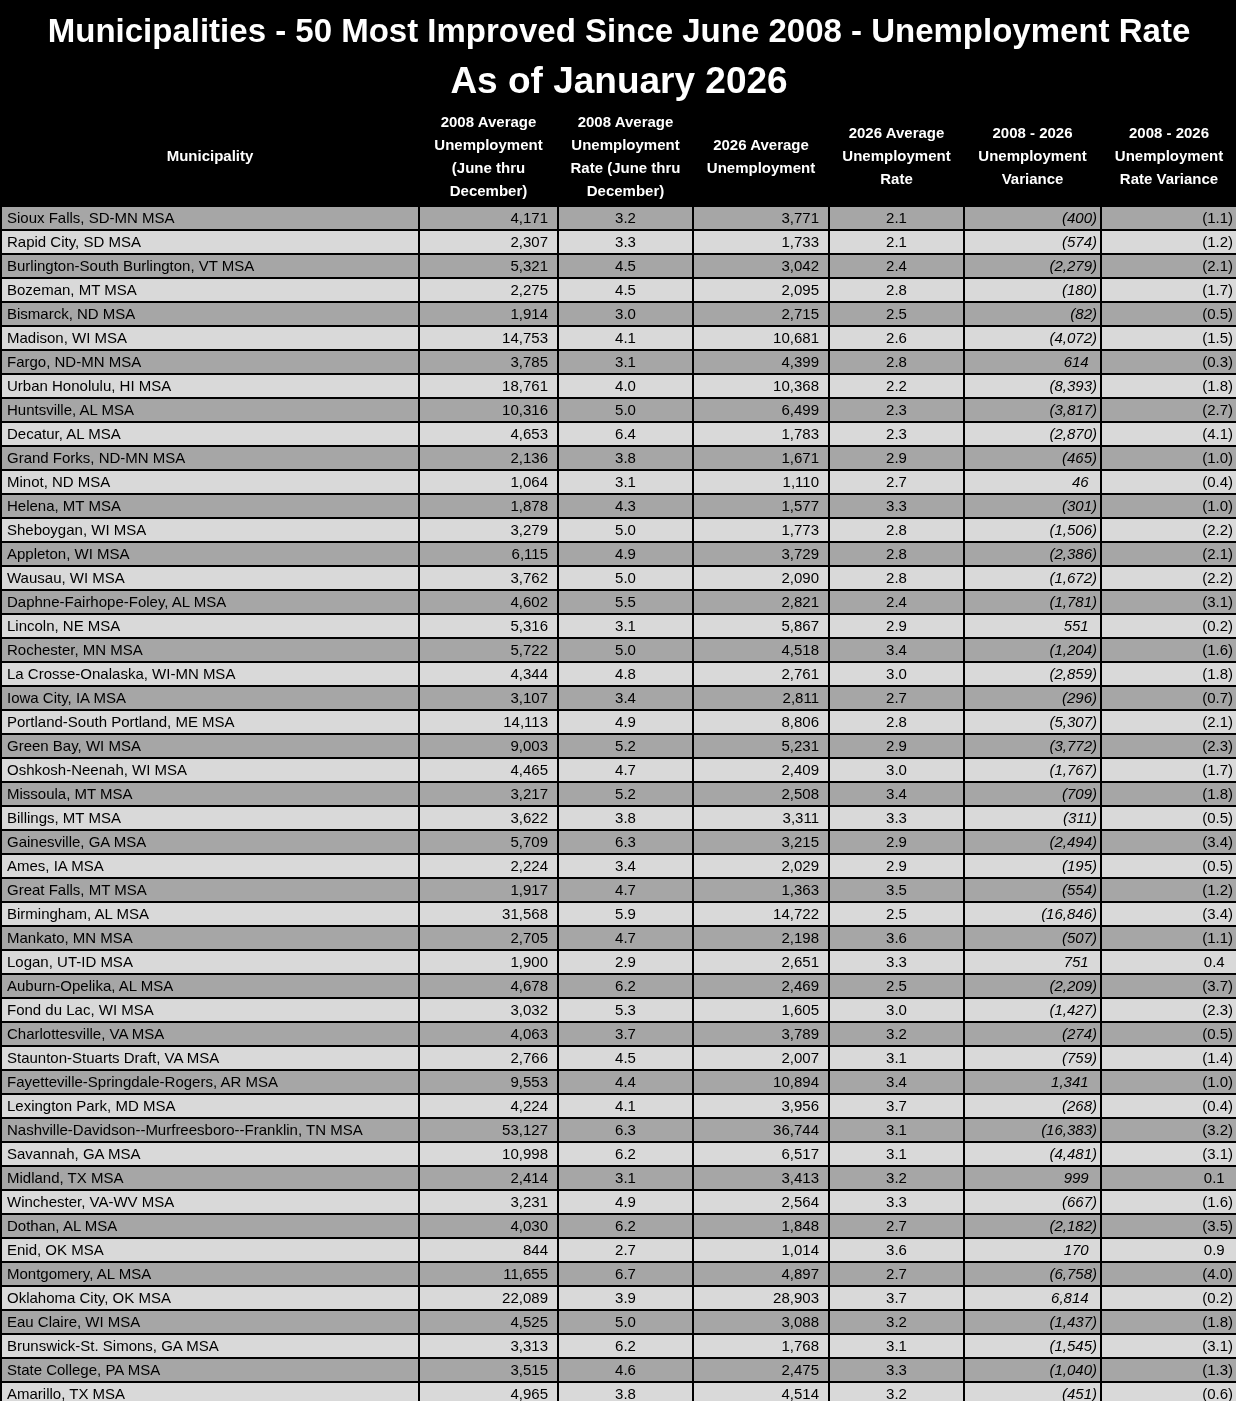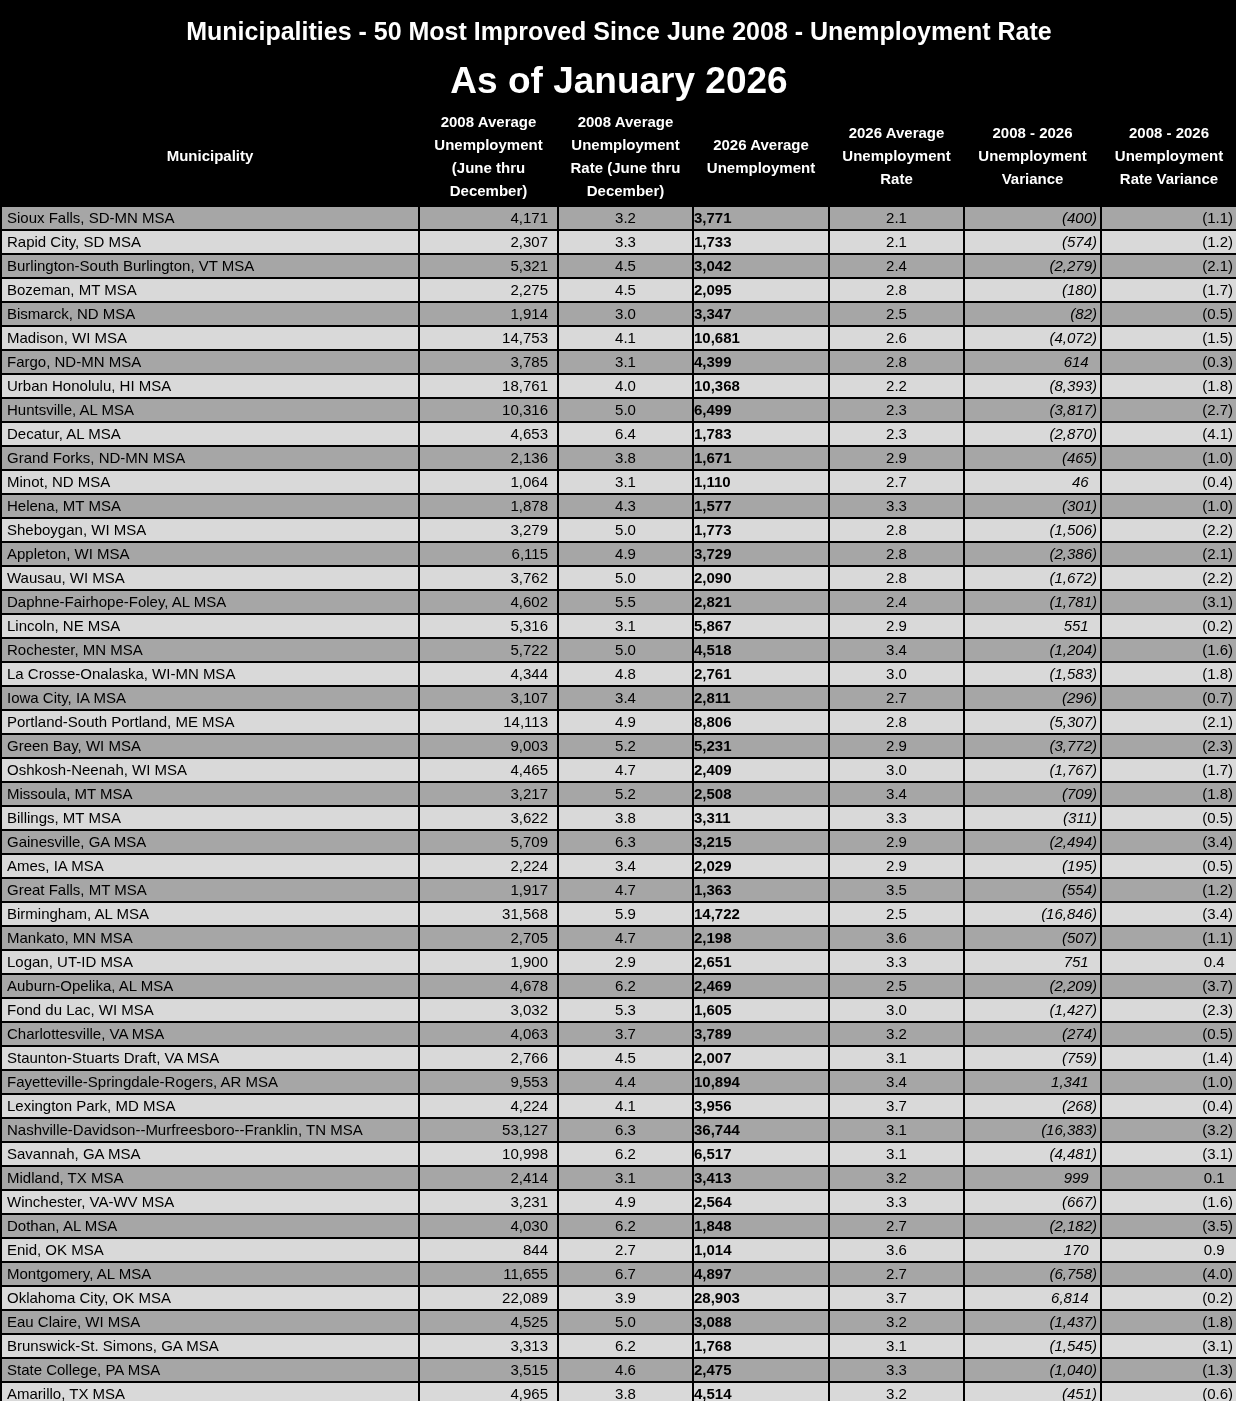--- a/index.html
+++ b/index.html
@@ -24,21 +24,21 @@
     background: #000000;
     color: #ffffff;
     font-weight: bold;
     border: none;
     padding: 0;
     text-align: center;
     vertical-align: middle;
   }
   tr.title-row th {
     height: 50px;
-    font-size: 25px;
+    font-size: 33px;
     letter-spacing: 0px;
     padding-top: 6px;
   }
   tr.subtitle-row th {
     height: 50px;
     font-size: 37px;
   }
   tr.colhead-row th {
     height: 99px;
     font-size: 15px;
@@ -55,21 +55,21 @@
     color: #000000;
     border: 2px solid #000000;
     overflow: hidden;
     white-space: pre;
   }
   tbody tr:nth-child(odd)  td { background: #a6a6a6; }
   tbody tr:nth-child(even) td { background: #d9d9d9; }
   td.c0 { text-align: left;  padding-left: 5px; margin-left: 36px;  }
   td.c1 { text-align: right; padding-right: 9px; padding-left: 24px; }
   td.c2 { text-align: center; }
-  td.c3 { text-align: left; padding-right: 26px; font-weight: bold; }
+  td.c3 { text-align: right; padding-right: 9px; }
   td.c4 { text-align: center; }
   td.c5 { text-align: right; padding-right: 3px; font-style: italic; }
   td.c6 { text-align: right; padding-right: 3px; margin-left: 20px; }
 </style>
 </head>
 <body>
 
 <div id="app">
   <table>
     <colgroup>
@@ -145,21 +145,21 @@
           <td class="c2">4.5</td>
           <td class="c3">2,095</td>
           <td class="c4">2.8</td>
           <td class="c5">(180)</td>
           <td class="c6">(1.7)</td>
         </tr>
         <tr>
           <td class="c0">Bismarck, ND MSA</td>
           <td class="c1">1,914</td>
           <td class="c2">3.0</td>
-          <td class="c3">3,347</td>
+          <td class="c3">2,715</td>
           <td class="c4">2.5</td>
           <td class="c5">(82)</td>
           <td class="c6">(0.5)</td>
         </tr>
         <tr>
           <td class="c0">Madison, WI MSA</td>
           <td class="c1">14,753</td>
           <td class="c2">4.1</td>
           <td class="c3">10,681</td>
           <td class="c4">2.6</td>
@@ -282,21 +282,21 @@
           <td class="c4">3.4</td>
           <td class="c5">(1,204)</td>
           <td class="c6">(1.6)</td>
         </tr>
         <tr>
           <td class="c0">La Crosse-Onalaska, WI-MN MSA</td>
           <td class="c1">4,344</td>
           <td class="c2">4.8</td>
           <td class="c3">2,761</td>
           <td class="c4">3.0</td>
-          <td class="c5">(1,583)</td>
+          <td class="c5">(2,859)</td>
           <td class="c6">(1.8)</td>
         </tr>
         <tr>
           <td class="c0">Iowa City, IA MSA</td>
           <td class="c1">3,107</td>
           <td class="c2">3.4</td>
           <td class="c3">2,811</td>
           <td class="c4">2.7</td>
           <td class="c5">(296)</td>
           <td class="c6">(0.7)</td>

